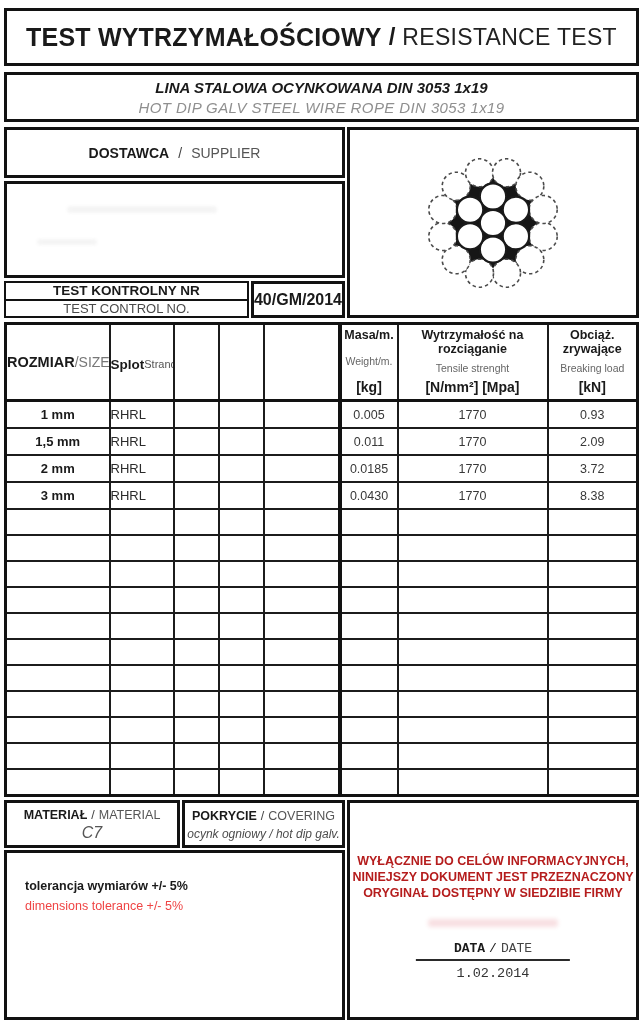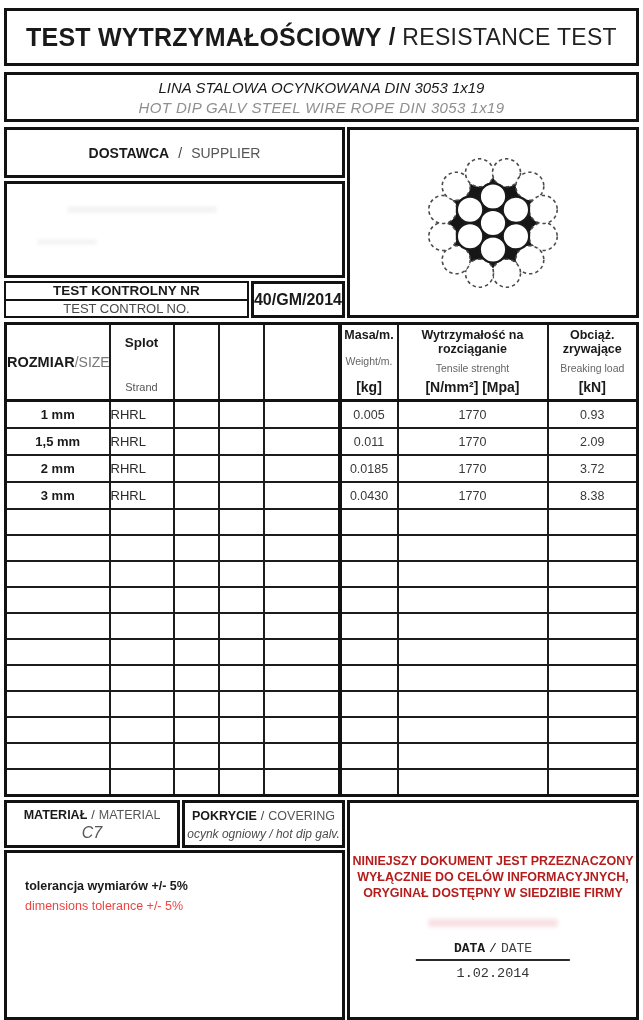--- a/index.html
+++ b/index.html
@@ -14,21 +14,21 @@
     padding:8px 4px 0 4px;
   }
   .box{border:3px solid #121212;box-sizing:border-box;background:#fff;}
   
   .title-box{height:58px;display:flex;align-items:center;justify-content:center;}
   .title-pl{font-weight:bold;font-size:25px;letter-spacing:.2px;}
   .title-sep{font-size:24px;font-weight:bold;margin:0 7px;}
   .title-en{font-size:23px;font-weight:500;color:#222;letter-spacing:.3px;}
   
   .subtitle-box{margin-top:6px;height:50px;display:flex;flex-direction:column;align-items:center;justify-content:center;}
-  .sub-pl{font-style:italic;font-weight:normal;font-size:15px;}
+  .sub-pl{font-style:italic;font-weight:bold;font-size:15px;}
   .sub-en{font-style:italic;font-size:15px;color:#8f8f8f;margin-top:3px;letter-spacing:.4px;}
   
   .middle{margin-top:5px;display:flex;gap:2px;height:191px;}
   .mid-left{width:341px;display:flex;flex-direction:column;}
   .supplier-head{height:51px;display:flex;align-items:center;justify-content:center;font-size:14px;}
   .supplier-head .pl{font-weight:bold;}
   .supplier-head .sep{margin:0 9px;color:#444;}
   .supplier-head .en{color:#555;}
   .supplier-value{margin-top:3px;height:97px;position:relative;}
   .smudge{position:absolute;background:#9a9a9a;opacity:.10;border-radius:4px;filter:blur(1.5px);}
@@ -38,21 +38,21 @@
   .test-label-en{flex:1;display:flex;align-items:center;justify-content:center;font-size:13px;color:#4a4a4a;}
   .test-value-box{flex:1;display:flex;align-items:center;justify-content:center;font-weight:bold;font-size:16px;}
   .mid-right{flex:1;display:flex;align-items:center;justify-content:center;}
   
   table.results{margin-top:4px;width:635px;border-collapse:collapse;table-layout:fixed;border:3px solid #121212;}
   table.results th,table.results td{border:2px solid #1c1c1c;padding:0;overflow:hidden;}
   table.results th{height:74px;vertical-align:middle;font-weight:normal;border-bottom:3px solid #121212;}
   .thick-left{border-left:4px solid #121212 !important;}
   .h-size .pl{font-weight:bold;font-size:14.5px;}
   .h-size .en{color:#777;font-size:14px;}
-  .h-strand{display:flex;flex-direction:column;align-items:center;justify-content:space-between;height:58px;padding:6px 0 2px 0;text-align:center;}
+  .h-strand{display:flex;flex-direction:row;align-items:center;justify-content:space-between;height:58px;padding:6px 0 2px 0;text-align:center;}
   .h-strand .pl{font-weight:bold;font-size:13.5px;}
   .h-strand .en{font-size:11px;color:#555;}
   .h-3line{display:flex;flex-direction:column;align-items:center;justify-content:space-between;height:66px;padding:3px 0;}
   .h-3line .pl{font-weight:bold;font-size:12.5px;line-height:13.5px;text-align:center;}
   .h-3line .en{font-size:10.5px;color:#666;}
   .h-3line .unit{font-weight:bold;font-size:14px;}
   td.c-size{font-weight:bold;font-size:13px;text-align:center;height:25px;}
   td.c-strand{font-size:13px;color:#2b2b2b;text-align:left;padding-left:7px;}
   td.c-num{font-size:12.5px;color:#383838;text-align:center;}
   tr.empty-row td{height:24px;}
@@ -367,22 +367,22 @@
           <div class="cov-value">ocynk ogniowy / hot dip galv.</div>
         </div>
       </div>
       <div class="box tol-box">
         <div class="tol-pl">tolerancja wymiarów +/- 5%</div>
         <div class="tol-en">dimensions tolerance +/- 5%</div>
       </div>
     </div>
     <div class="box disc-box">
       <div class="disclaimer" id="disclaimer-text" style="color: rgb(181, 29, 29);">
+        <div>WYŁĄCZNIE DO CELÓW INFORMACYJNYCH,</div>
         <div>NINIEJSZY DOKUMENT JEST PRZEZNACZONY</div>
-        <div>WYŁĄCZNIE DO CELÓW INFORMACYJNYCH,</div>
         <div>ORYGINAŁ DOSTĘPNY W SIEDZIBIE FIRMY</div>
       </div>
       <div class="red-smudge"></div>
       <div class="date-block">
         <div class="date-label">
           <span class="pl">DATA</span><span class="sep">/</span><span class="en">DATE</span>
         </div>
         <div class="date-value">1.02.2014</div>
       </div>
     </div>

